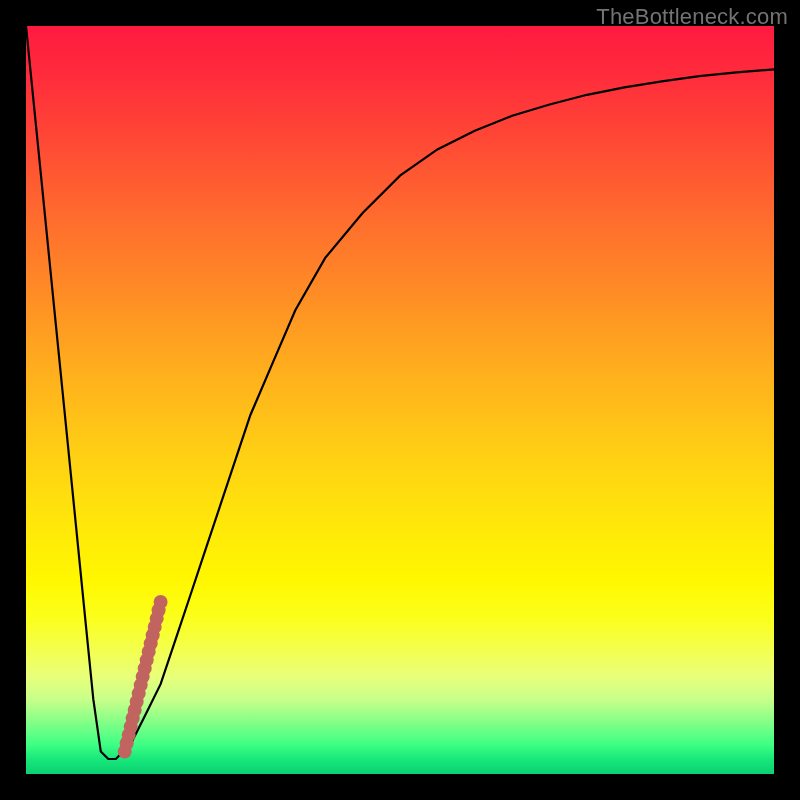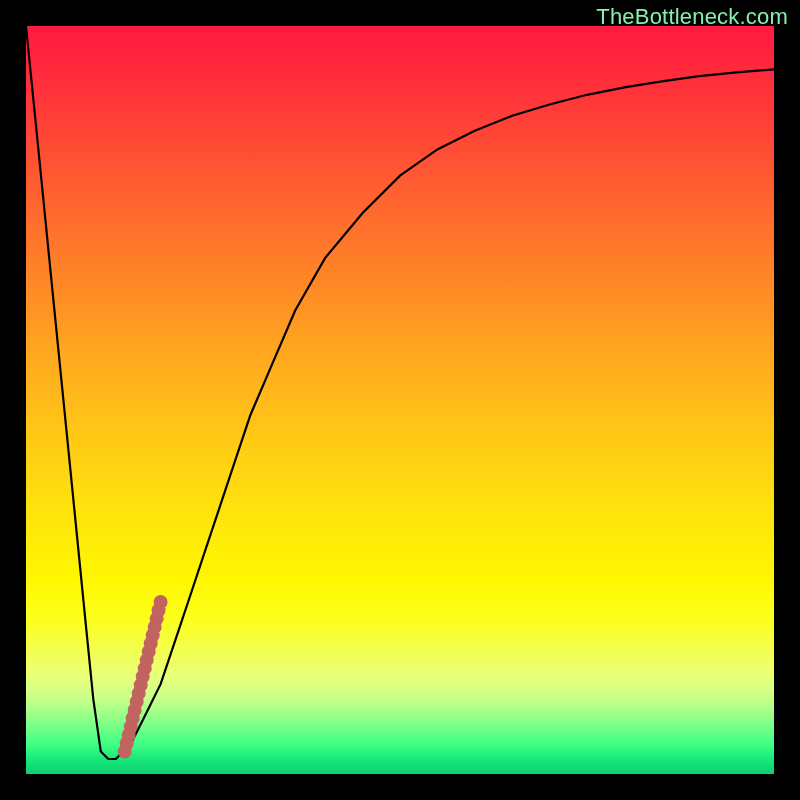--- a/index.html
+++ b/index.html
@@ -43,21 +43,21 @@
       #6eff86 94%,
       #40ff84 96%,
       #18e87a 98%,
       #0ad072 100%
     );
   }
   .watermark {
     position: absolute;
     top: 4px;
     right: 12px;
-    color: #86efac;
+    color: #737373;
     font-size: 22px;
     font-weight: 400;
     letter-spacing: 0.2px;
     user-select: none;
   }
   svg.curve {
     position: absolute;
     left: 0;
     top: 0;
     width: 748px;

